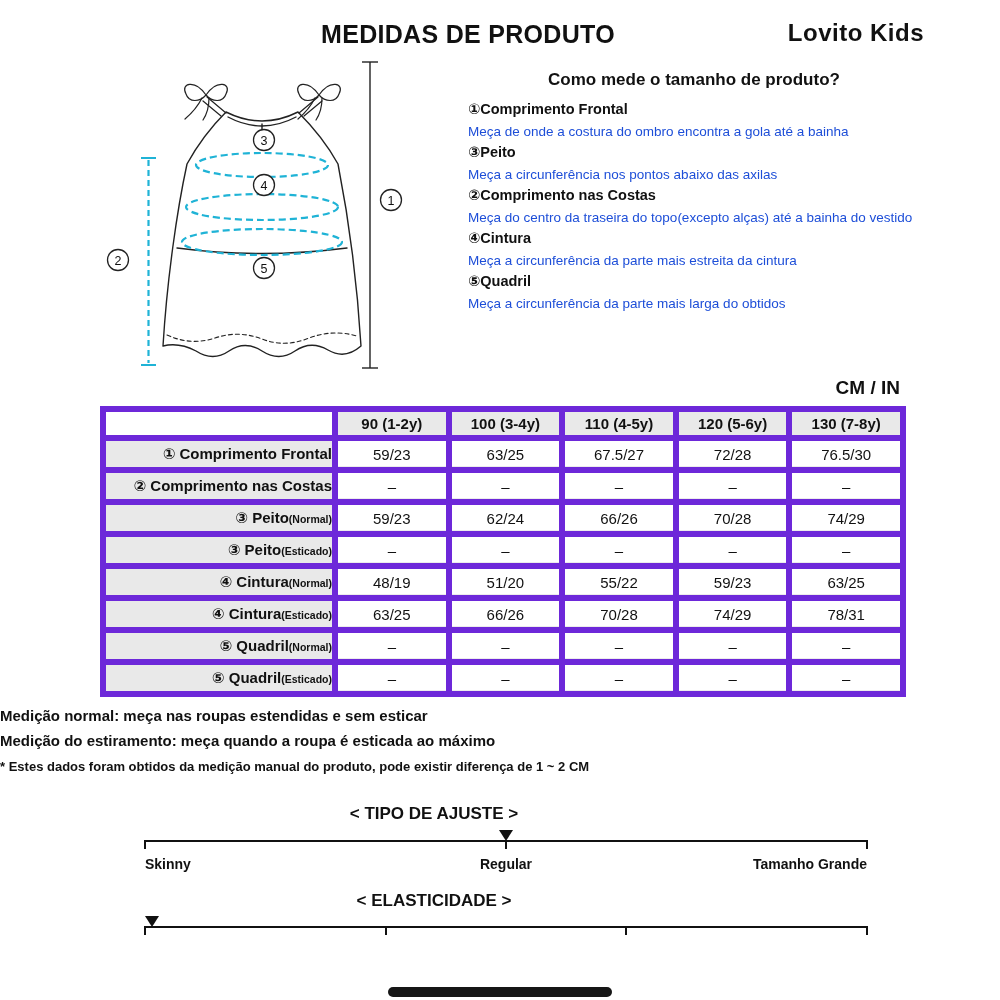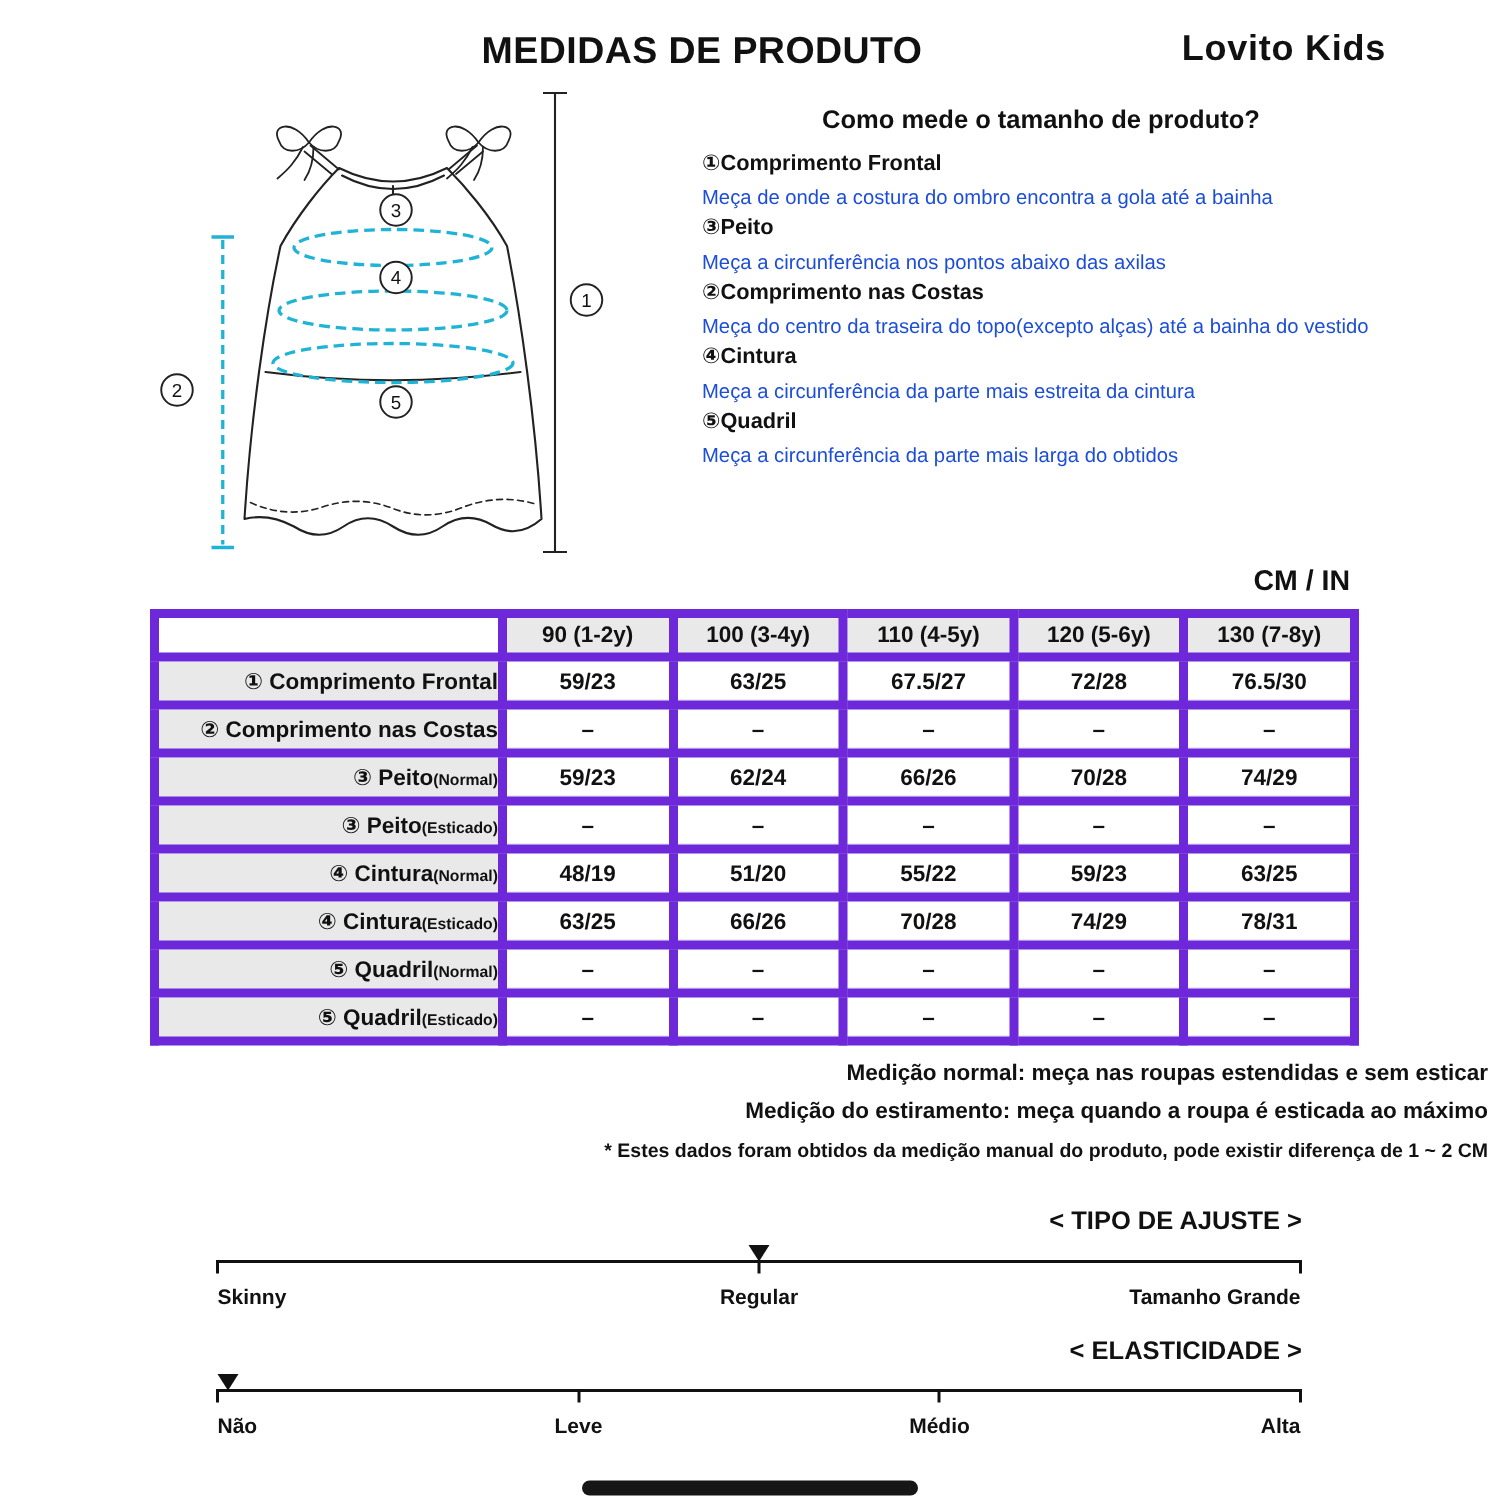--- a/index.html
+++ b/index.html
@@ -20,29 +20,29 @@
 
   .unit-label { position:absolute; top:377px; left:100px; width:800px; text-align:right;
                 font-size:19px; font-weight:700; }
 
   table.size-table { position:absolute; left:100px; top:406px; width:800px;
                      border-collapse:collapse; table-layout:fixed; }
   .size-table th, .size-table td { border:6px solid #6d28d9; font-size:15px; height:32px; overflow:hidden; }
   .size-table thead th { height:29px; background:#e9e9e9; font-weight:700; text-align:center; }
   .size-table thead th.corner { background:transparent; }
   .size-table td.lbl { background:#e9e9e9; text-align:right; padding-left:10px; font-weight:700; white-space:nowrap; }
-  .size-table td.val { background:#fff; text-align:center; box-shadow:inset 0 -1px 0 #ececec;font-weight:bold; }
+  .size-table td.val { background:#fff; text-align:center; box-shadow:inset 0 -1px 0 #ececec; }
   .sub { font-size:10.5px; font-weight:700; }
 
-  .note { position:absolute; left:0; width:992px; text-align:right; font-weight:700; }
+  .note { position:absolute; left:0; width:992px; text-align:left; font-weight:700; }
   .note-1 { top:707px; font-size:15px; }
   .note-2 { top:732px; font-size:15px; }
   .note-3 { top:759px; font-size:13px; }
 
-  .scale-title { position:absolute; left:0; width:868px; text-align:right; font-size:17px; font-weight:700; }
+  .scale-title { position:absolute; left:0; width:868px; text-align:center; font-size:17px; font-weight:700; }
   .fit-title { top:804px; }
   .el-title  { top:891px; }
 
   .slider { position:absolute; left:145px; width:722px; height:22px; }
   .fit-slider { top:830px; }
   .el-slider  { top:916px; }
   .track { position:absolute; left:0; right:0; top:10px; height:2px; background:#111; }
   .tick  { position:absolute; top:10px; width:2px; height:9px; background:#111; transform:translateX(-50%); }
   .marker{ position:absolute; top:0; width:0; height:0; border-left:7px solid transparent;
            border-right:7px solid transparent; border-top:11px solid #111; transform:translateX(-50%); }
@@ -260,21 +260,15 @@
 
   <div class="scale-title el-title">&lt; ELASTICIDADE &gt;</div>
   <div class="slider el-slider">
     <div class="track"></div>
     <div class="tick" style="left:0%"></div>
     <div class="tick" style="left:33.333%"></div>
     <div class="tick" style="left:66.667%"></div>
     <div class="tick" style="left:100%"></div>
     <div class="marker" style="left:1%"></div>
   </div>
-  <div class="slabels el-labels">
-    <span class="sl sl-start">Não</span>
-    <span class="sl sl-c" style="left:33.333%">Leve</span>
-    <span class="sl sl-c" style="left:66.667%">Médio</span>
-    <span class="sl sl-end">Alta</span>
-  </div>
 
   <div class="home-pill"></div>
 </div>
 
 </body></html>

